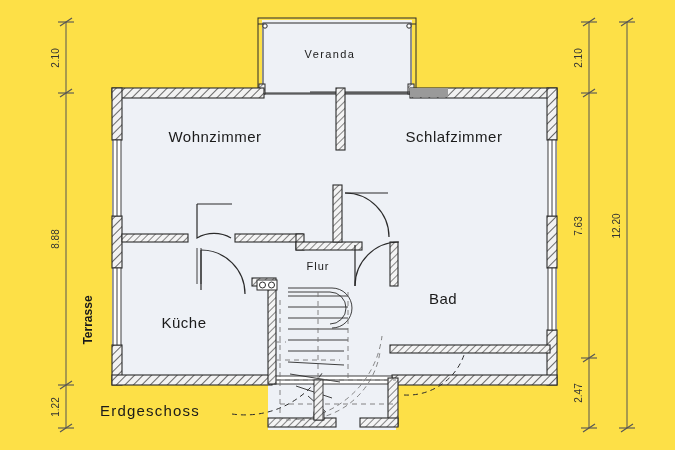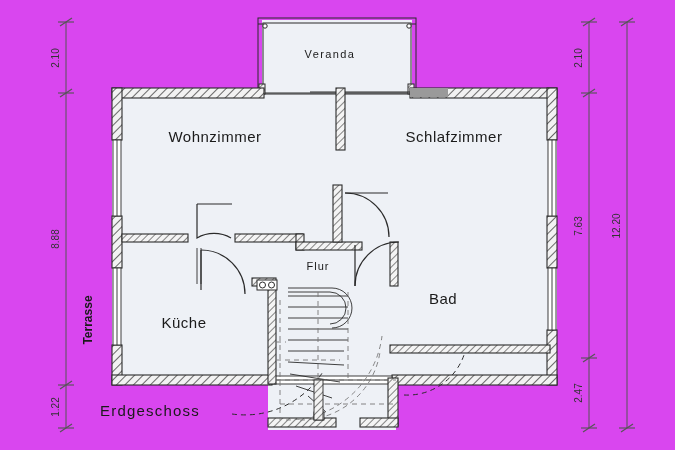--- a/index.html
+++ b/index.html
@@ -1,18 +1,18 @@
 <!DOCTYPE html>
 <html><head>
 <meta charset="utf-8">
 <style>
   html,body{margin:0;padding:0;background:#ffffff;}
   body{width:675px;height:450px;overflow:hidden;
        font-family:"Liberation Sans", sans-serif;}
-  #plan{position:relative;width:675px;height:450px;background:#d946ef;}
+  #plan{position:relative;width:675px;height:450px;background:#fde047;}
   svg{display:block;}
 </style>
 </head>
 <body>
 
 <div id="plan">
   <svg width="675" height="450" viewBox="0 0 675 450">
     <defs>
       <pattern id="wallhatch" width="6" height="6" patternTransform="rotate(45)" patternUnits="userSpaceOnUse">
         <rect width="6" height="6" fill="#f2f2f2"></rect>

